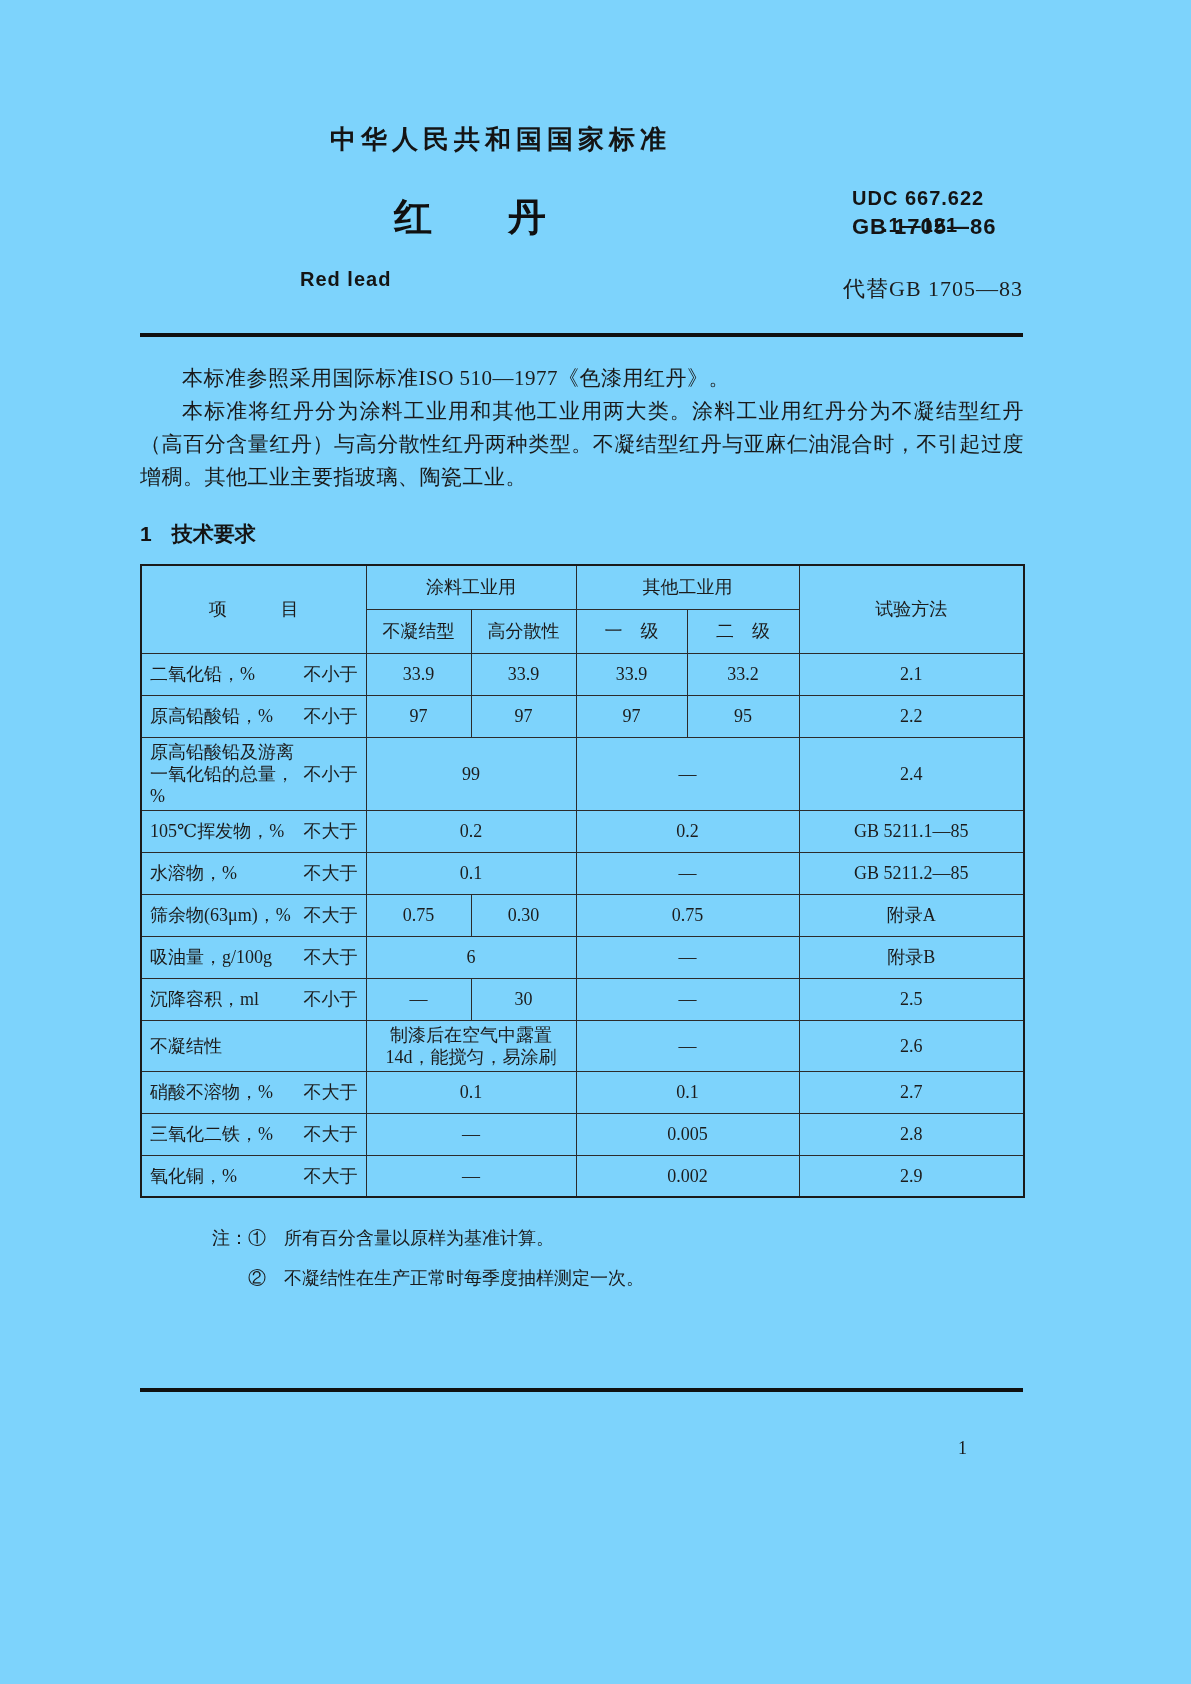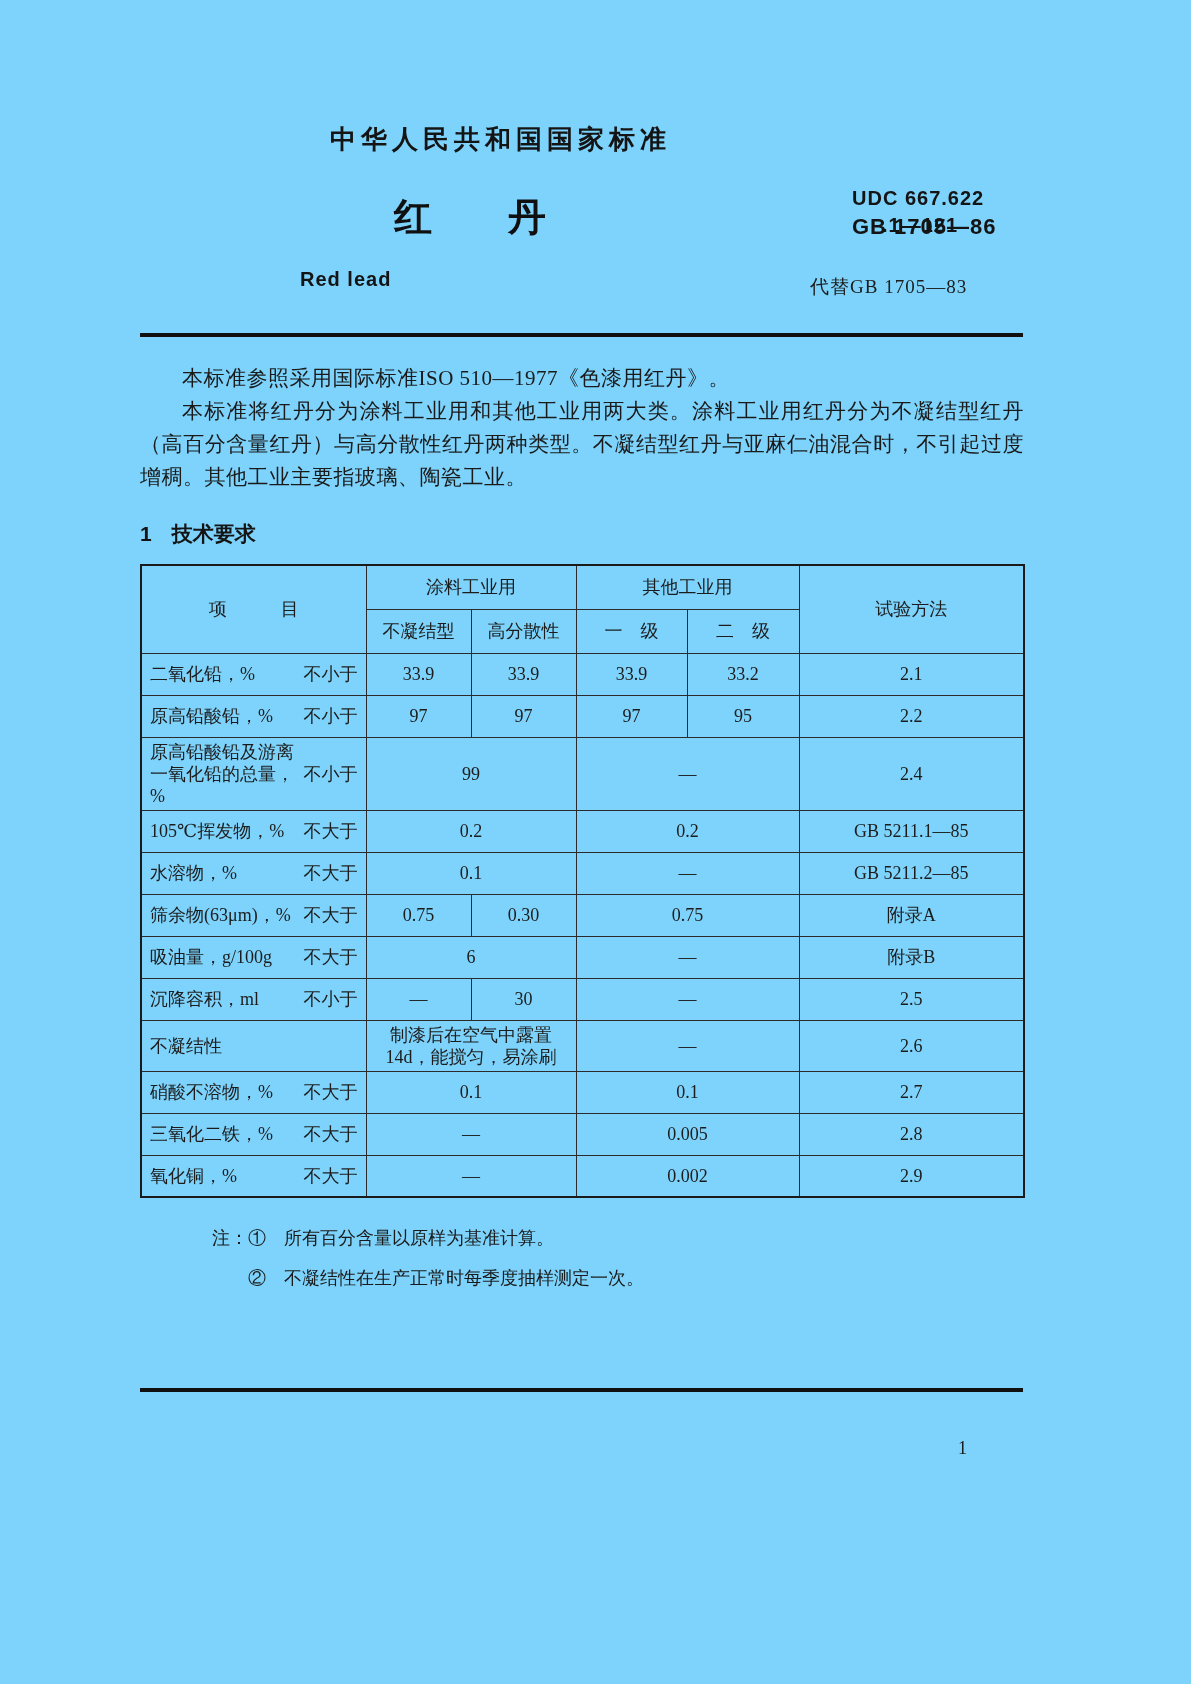--- a/index.html
+++ b/index.html
@@ -22,21 +22,21 @@
     position:absolute; left:852px; top:140px;
     font-family:Liberation Sans, sans-serif;
     font-weight:bold; font-size:20px; line-height:27px; letter-spacing:1px; color:#141414;margin-top:45px;
   }
   .hdr-udc .udc2 { padding-left:30px; }
   .hdr-gb {
     position:absolute; left:852px; top:214px;
     font-family:"Liberation Sans","DejaVu Sans",sans-serif;
     font-weight:bold; font-size:22px; letter-spacing:1px; color:#141414;
   }
-  .hdr-replaces { position:absolute; left:810px; top:274px; font-size:19px; letter-spacing:1px; }
+  .hdr-replaces { position:absolute; left:843px; top:274px; font-size:22px; letter-spacing:1px; }
   .hdr-title-cn {
     position:absolute; left:300px; top:192px; width:340px; text-align:center;
     font-family:"Liberation Sans","DejaVu Sans",sans-serif;
     font-weight:bold; font-size:38px; color:#101010;
   }
   .hdr-title-en {
     position:absolute; left:300px; top:268px; width:340px; 
     font-family:"Liberation Sans","DejaVu Sans",sans-serif;
     font-weight:bold; font-size:20px; letter-spacing:1px; color:#141414;
   }

